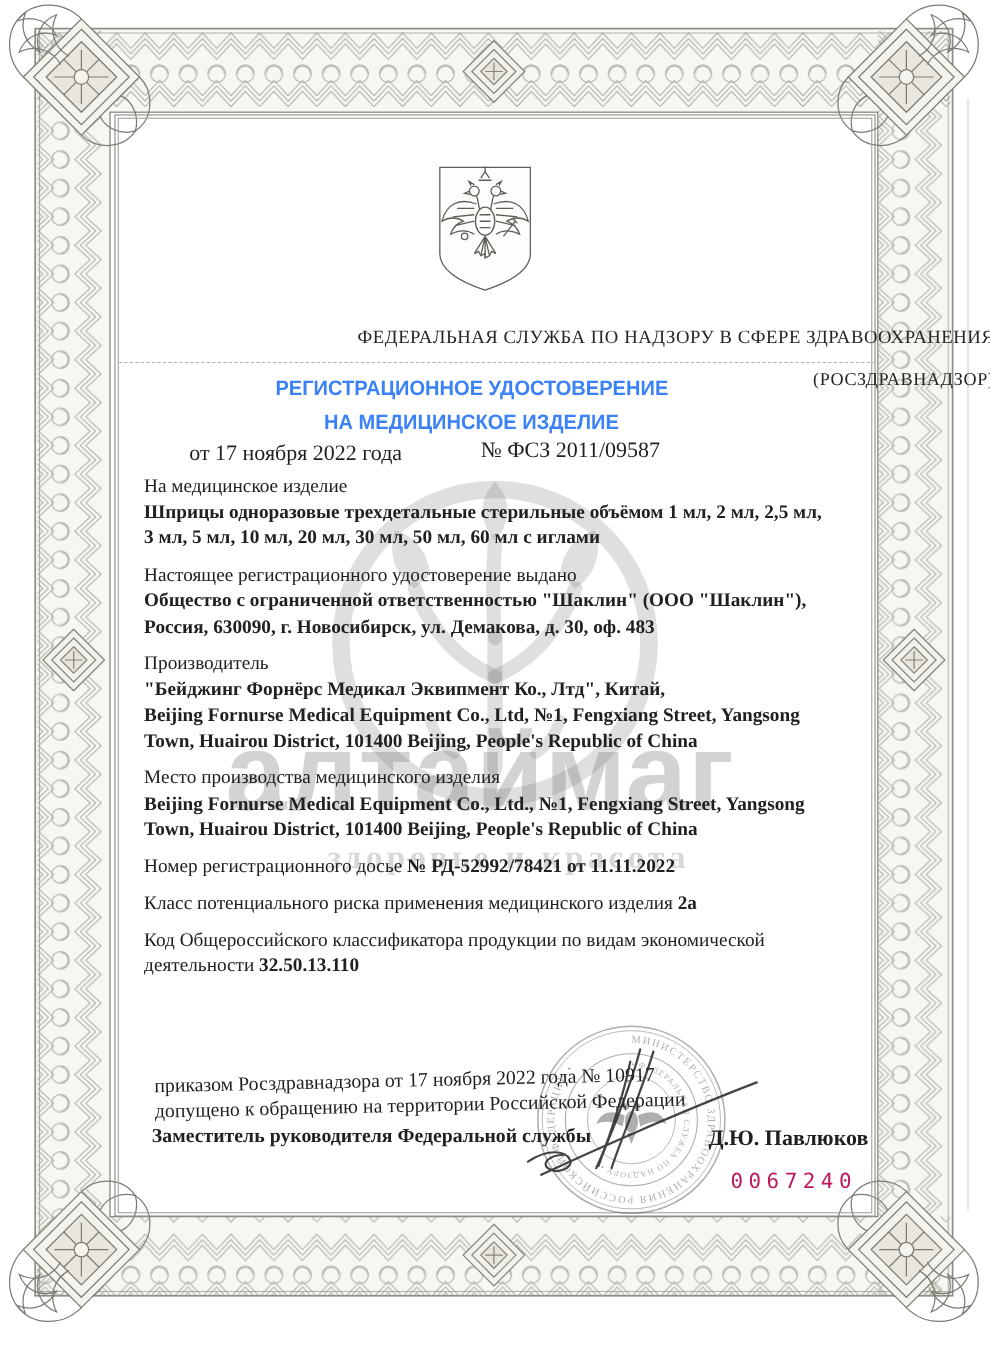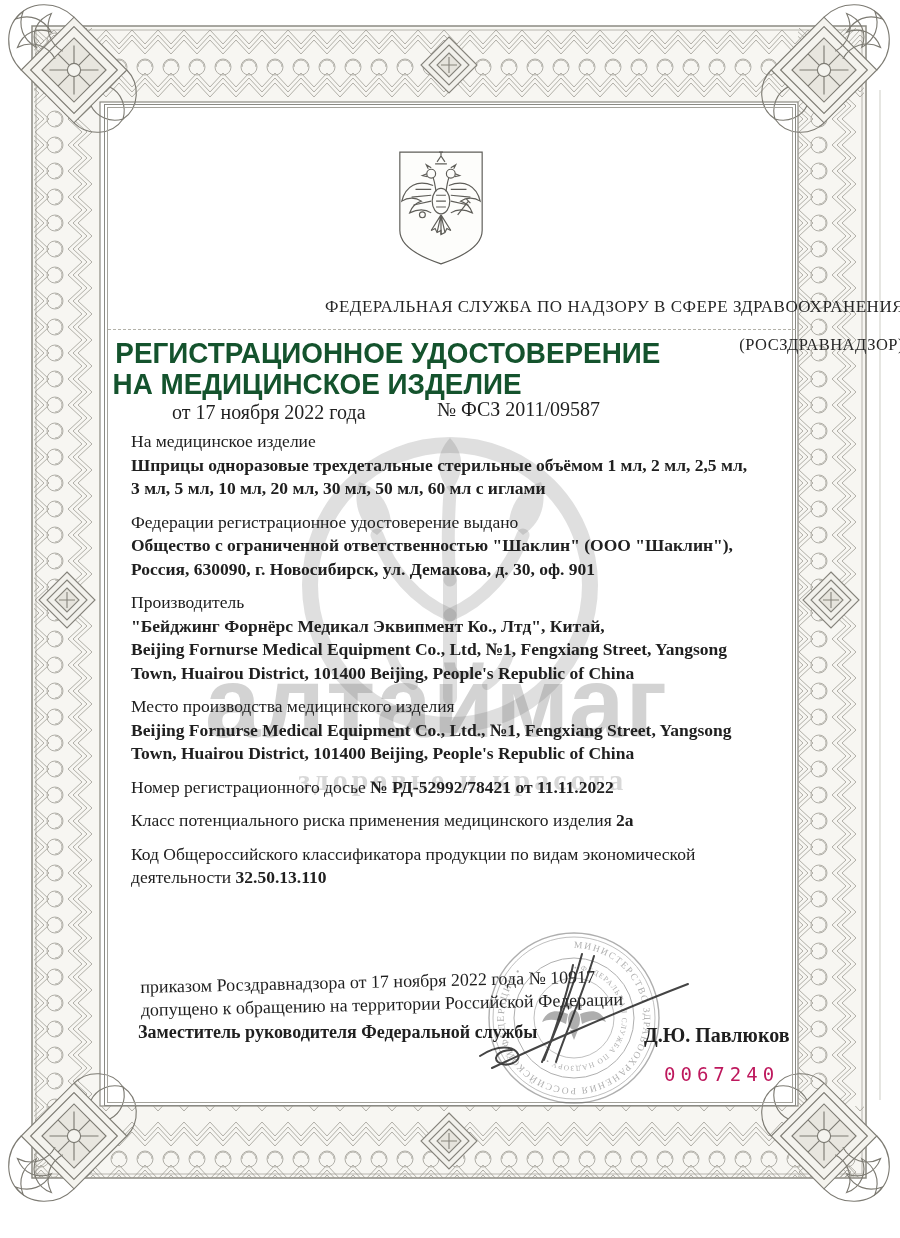--- a/index.html
+++ b/index.html
@@ -37,23 +37,23 @@
   .authority{
     left:104px;top:297px;width:800px;text-align:right;z-index:4;
     font-size:17px;letter-spacing:0.5px;color:#262626;
   }
   .authority .l2{font-size:16.5px;margin-top:18px;}
   .sep-line{
     left:108px;top:329px;width:688px;height:0;
     border-top:1.5px dashed #b3b2aa;z-index:4;
   }
   .doc-title{
-    left:104px;top:338px;width:650px;z-index:4;
+    left:104px;top:338px;width:650px;text-align:center;z-index:4;
     font-family:"Liberation Sans", sans-serif;font-weight:800;
-    font-size:29px;line-height:31px;color:#14532d;
+    font-size:19px;line-height:31px;color:#3b82f6;
   }
   .doc-title .squeeze{display:inline-block;transform:scaleX(0.96);white-space:nowrap;}
   .date-row{left:104px;top:398px;width:690px;height:26px;z-index:4;font-weight:normal;font-size:20px;}
   .date-row .date{position:absolute;left:68px;top:3px;}
   .date-row .num{position:absolute;left:333px;top:0;}
   
   .body-text{
     left:131px;top:430px;width:652px;z-index:4;
     font-size:17.5px;line-height:23.5px;color:#202020;
   }
@@ -222,23 +222,23 @@
   <span class="num">№  ФСЗ 2011/09587</span>
 </div>
 
 <div class="abs body-text">
   <p>
     <span>На медицинское изделие</span><br>
     <span class="b">Шприцы одноразовые трехдетальные стерильные объёмом 1 мл, 2 мл, 2,5 мл,</span><br>
     <span class="b">3 мл, 5 мл, 10 мл, 20 мл, 30 мл, 50 мл, 60 мл с иглами</span>
   </p>
   <p>
-    <span>Федерации регистрационное удостоверение выдано</span><br>
+    <span>Настоящее регистрационного удостоверение выдано</span><br>
     <span class="b">Общество с ограниченной ответственностью "Шаклин" (ООО "Шаклин"),</span><br>
-    <span class="b">Россия, 630090, г. Новосибирск, ул. Демакова, д. 30, оф. 901</span>
+    <span class="b">Россия, 630090, г. Новосибирск, ул. Демакова, д. 30, оф. 483</span>
   </p>
   <p>
     <span>Производитель</span><br>
     <span class="b">"Бейджинг Форнёрс Медикал Эквипмент Ко., Лтд", Китай,</span><br>
     <span class="b">Beijing Fornurse Medical Equipment Co., Ltd, №1, Fengxiang Street, Yangsong</span><br>
     <span class="b">Town, Huairou District, 101400 Beijing, People's Republic of China</span>
   </p>
   <p>
     <span>Место производства медицинского изделия</span><br>
     <span class="b">Beijing Fornurse Medical Equipment Co., Ltd., №1, Fengxiang Street, Yangsong</span><br>

